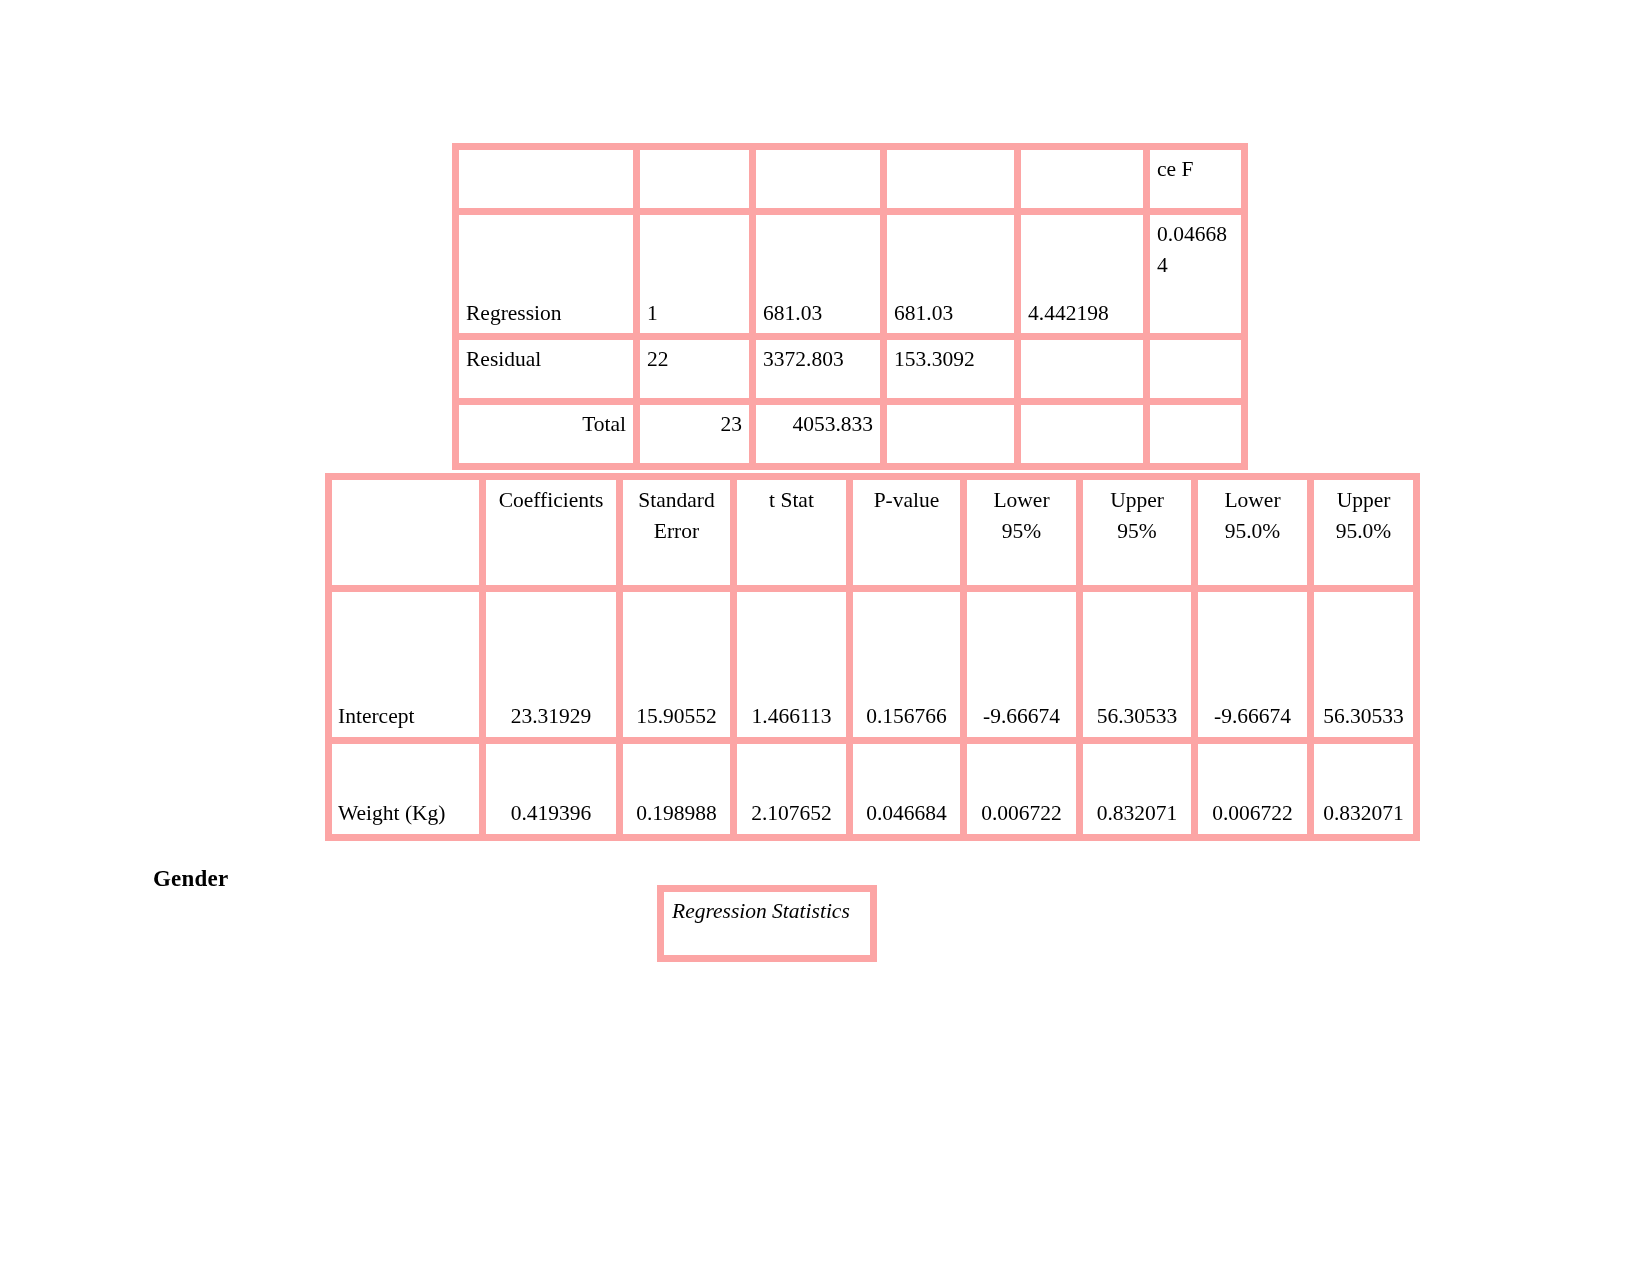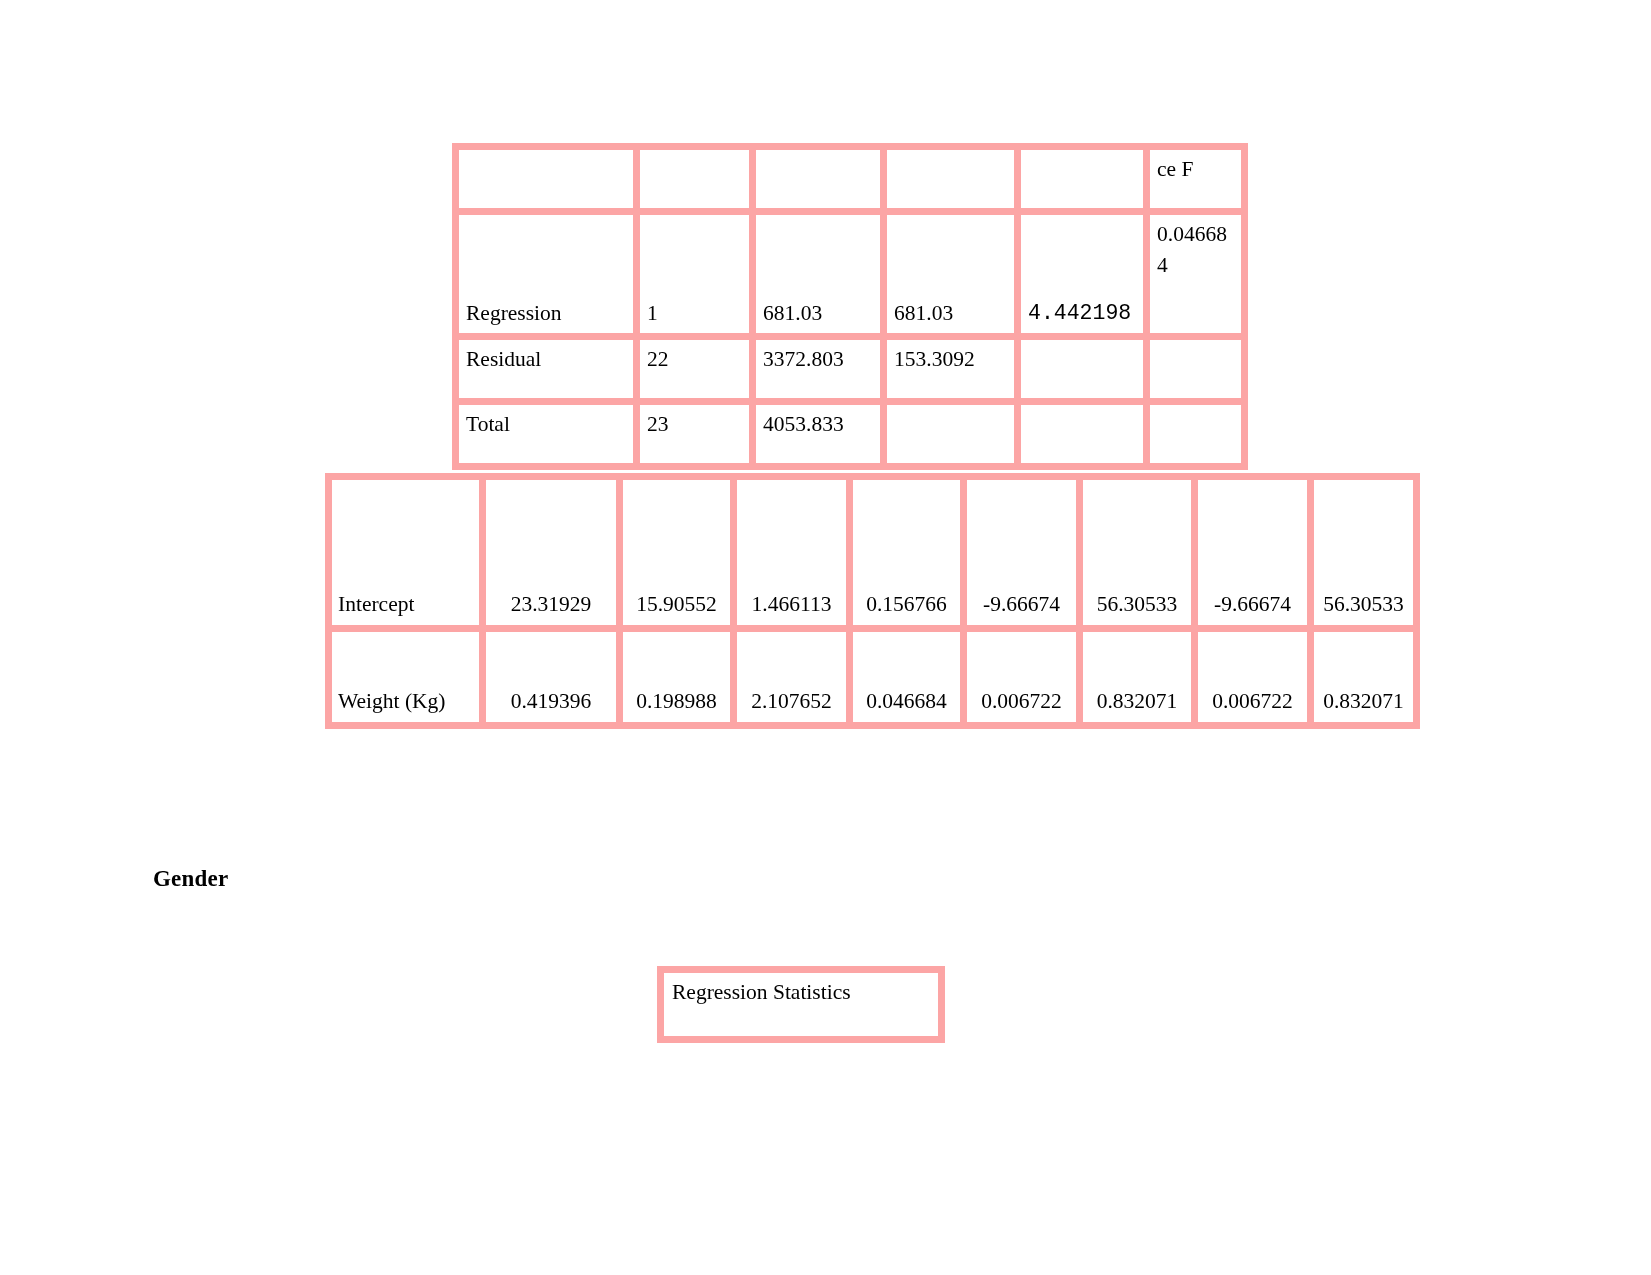--- a/index.html
+++ b/index.html
@@ -44,27 +44,27 @@
   #anova-table {
     left: 452px;
     top: 143px;
     width: 663px;
   }
   #anova-table td { vertical-align: top; }
   #anova-table .c0 { width: 160px; }
   #anova-table .c1 { width: 95px; }
   #anova-table .c2 { width: 110px; }
   #anova-table .c3 { width: 113px; }
-  #anova-table .c4 { width: 108px; font-family: Liberation Mono, monospace; }
+  #anova-table .c4 { width: 108px; }
   #anova-table .c5 { width: 77px; }
   #anova-table tr.r-head td { height: 50px; }
   #anova-table tr.r-regression td { height: 110px; vertical-align: bottom; }
   #anova-table tr.r-regression td.fcol { vertical-align: top; }
   #anova-table tr.r-residual td { height: 50px; }
-  #anova-table tr.r-total td { height: 50px; }
+  #anova-table tr.r-total td { height: 50px; text-align: right; }
 
   
   #coef-table {
     left: 325px;
     top: 473px;
     width: 917px;
   }
   #coef-table td {
     text-align: center;
     vertical-align: bottom;
@@ -90,22 +90,23 @@
     left: 153px;
     top: 866px;
     font-size: 23px;
     font-weight: bold;
     letter-spacing: 0.2px;
   }
 
   
   #stats-table {
     left: 657px;
-    top: 966px;
-    width: 288px;
+    top: 885px;
+    width: 220px;
+    font-style: italic;
   }
   #stats-table td {
     vertical-align: top;
     padding: 4px 8px;
   }
   #stats-table .s0 { width: 165px; }
   #stats-table .s1 { width: 88px; }
   #stats-table tr td { height: 55px; }
 </style>
 </head>
@@ -145,20 +146,31 @@
         <td class="c2">4053.833</td>
         <td class="c3 empty"></td>
         <td class="c4 empty"></td>
         <td class="c5 empty"></td>
       </tr>
     </tbody>
   </table>
 
   <table class="doc-table" id="coef-table">
     <tbody>
+      <tr class="r-head">
+        <td class="k0 empty"></td>
+        <td class="k1">Coefficients</td>
+        <td class="k2">Standard Error</td>
+        <td class="k3">t Stat</td>
+        <td class="k4">P-value</td>
+        <td class="k5">Lower 95%</td>
+        <td class="k6">Upper 95%</td>
+        <td class="k7">Lower 95.0%</td>
+        <td class="k8">Upper 95.0%</td>
+      </tr>
       <tr class="r-intercept">
         <td class="k0 lbl">Intercept</td>
         <td class="k1">23.31929</td>
         <td class="k2">15.90552</td>
         <td class="k3">1.466113</td>
         <td class="k4">0.156766</td>
         <td class="k5">-9.66674</td>
         <td class="k6">56.30533</td>
         <td class="k7">-9.66674</td>
         <td class="k8">56.30533</td>

